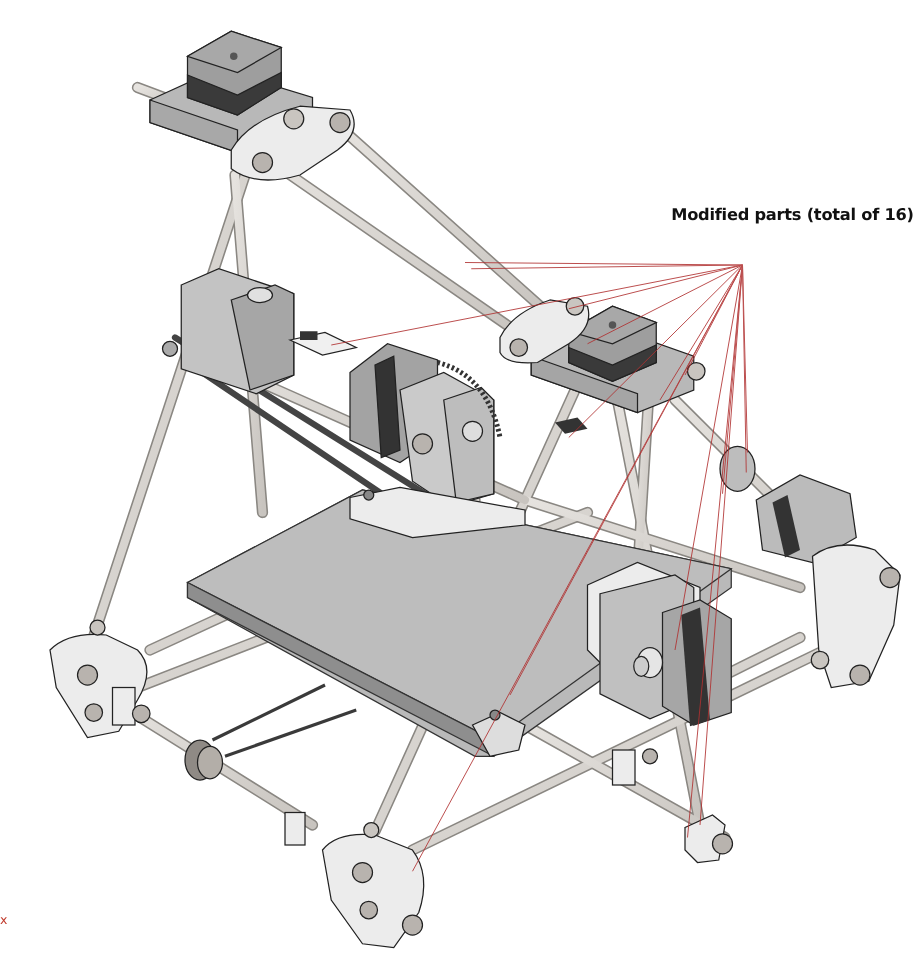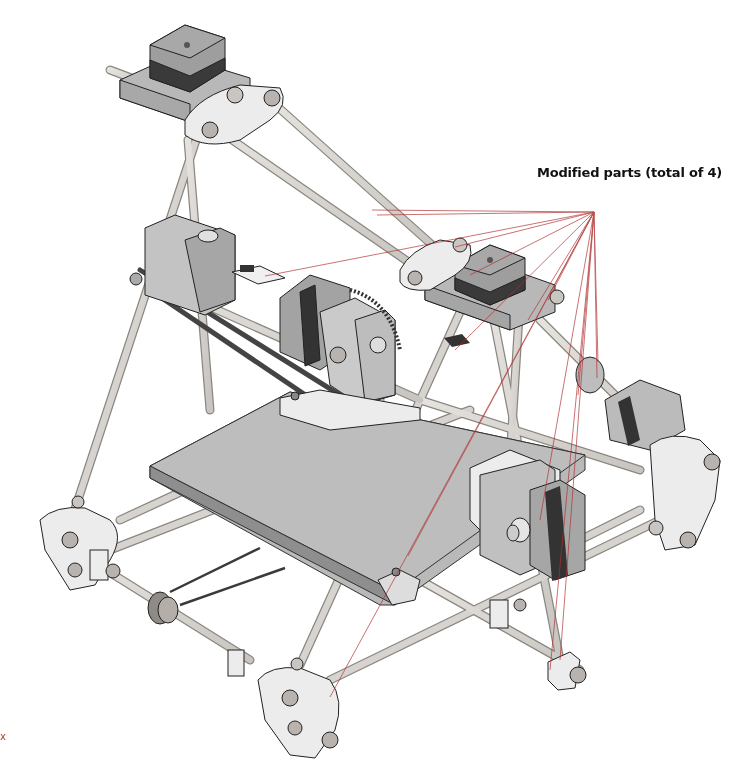--- a/index.html
+++ b/index.html
@@ -214,14 +214,14 @@
     <line x1="594" y1="212" x2="578" y2="395"></line>
     <line x1="594" y1="212" x2="597" y2="378"></line>
     <line x1="594" y1="212" x2="540" y2="520"></line>
     <line x1="594" y1="212" x2="408" y2="556"></line>
     <line x1="594" y1="212" x2="330" y2="697"></line>
     <line x1="594" y1="212" x2="560" y2="660"></line>
     <line x1="594" y1="212" x2="550" y2="670"></line>
   </g>
 </svg>
 
-<div class="annot-label">Modified parts (total of 4)</div>
+<div class="annot-label">Modified parts (total of 16)</div>
 <div class="axis-mark">x</div>
 
 </body></html>

